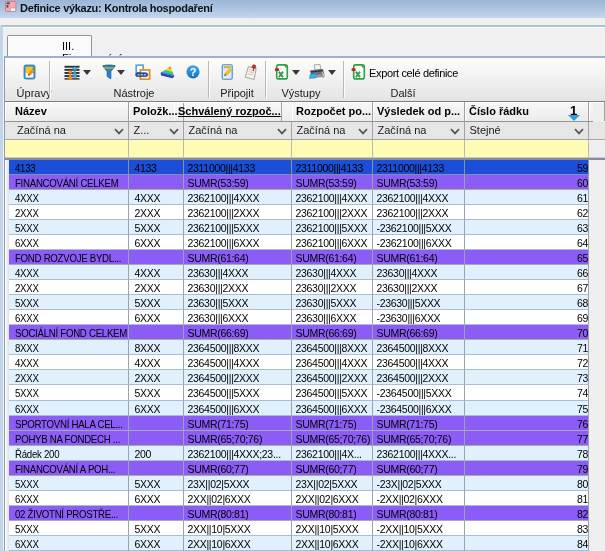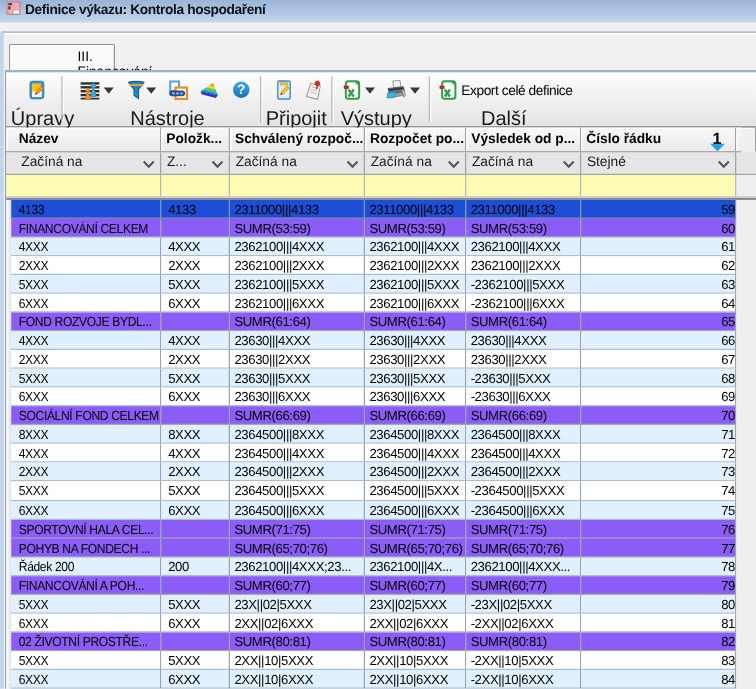--- a/index.html
+++ b/index.html
@@ -19,21 +19,21 @@
 .tab span { position:absolute; left:6px; top:4px; font-size:11px; color:#000;margin-left:48px; }
 
 .page { position:absolute; left:4px; top:56px; width:601px; height:495px;
   border-top:2px solid #9ab1d1; border-left:1px solid #8e9cb4; background:#efefef; }
 
 .toolbar { position:absolute; left:0px; top:0px; width:600px; height:44px;
   background:linear-gradient(#fdfdfd, #efefef 55%, #e4e4e4);
   border-bottom:1px solid #7e7e7e; }
 .tsep { position:absolute; top:3px; height:37px; width:2px;
   border-left:1px solid #b9b9b9; border-right:1px solid #fdfdfd; }
-.tlabel { position:absolute; top:29px; font-size:16px; color:#1a1a1a; text-align:center; }
+.tlabel { position:absolute; top:29px; font-size:11px; color:#1a1a1a; text-align:center; }
 .ticon { position:absolute; top:6px; width:16px; height:16px; }
 .tarrow { position:absolute; top:12px; width:0; height:0;
   border-left:4px solid transparent; border-right:4px solid transparent; border-top:5px solid #383838; }
 .btntext { position:absolute; top:9px; font-size:11px; color:#000; }
 
 .ghead { position:absolute; left:0; top:44px; width:588px; height:20px;
   background:linear-gradient(#f8f8f8, #ebebeb); border-bottom:1px solid #949494; }
 .ghead .hc { position:absolute; top:0; height:19px; border-right:1px solid #a2a2a2;
   font-size:11px; font-weight:bold; color:#000; padding:3px 0 0 4px; box-shadow:inset 1px 1px 0 #fff;
   white-space:nowrap; overflow:hidden; }
@@ -188,21 +188,21 @@
     <path d="M9.8 1.6 L12.6 1.6 L12.6 4.4 Z" fill="#2f9e46"></path>
     <path d="M4.8 7.6 L9 13.2 M9 7.6 L4.8 13.2" stroke="#2f9e46" stroke-width="1.9"></path>
     <rect x="0.6" y="4.3" width="4" height="2.8" rx="0.6" fill="#c32626"></rect>
   </svg>
   <div class="btntext" style="left:364px; letter-spacing:-0.35px;">Export celé definice</div>
   <div class="tlabel" style="left:367px; width:62px;">Další</div>
 </div>
 <div class="ghead">
   <div class="hc" style="left:0; width:124px; padding-left:10px;">Název</div>
   <div class="hc" style="left:124px; width:55px;">Položk...</div>
-  <div class="hc" style="left:179px; width:108px;">Schválený rozpoč...</div>
+  <div class="hc" style="left:169px; width:108px;text-decoration:underline;">Schválený rozpoč...</div>
   <div class="hc" style="left:287px; width:81px;">Rozpočet po...</div>
   <div class="hc" style="left:368px; width:92px;">Výsledek od p...</div>
   <div class="hc" style="left:460px; width:124px;">Číslo řádku</div>
   <div class="hc" style="left:584px; width:16px;"></div>
   <div style="position:absolute; left:565px; top:1px; font-size:13px; font-weight:bold; color:#000;">1</div>
   <div style="position:absolute; left:563px; top:13px; width:0; height:0; border-left:6px solid transparent; border-right:6px solid transparent; border-top:6px solid #2a9fdf;"></div>
 </div>
 <div class="gfilter">
   <div class="fc" style="left:0; width:124px; padding-left:12px;">Začíná na<svg class="chv" width="10" height="7" viewBox="0 0 10 7">
           <path d="M1 1.2 L5 5.4 L9 1.2" fill="none" stroke="#565658" stroke-width="1.7"></path>

